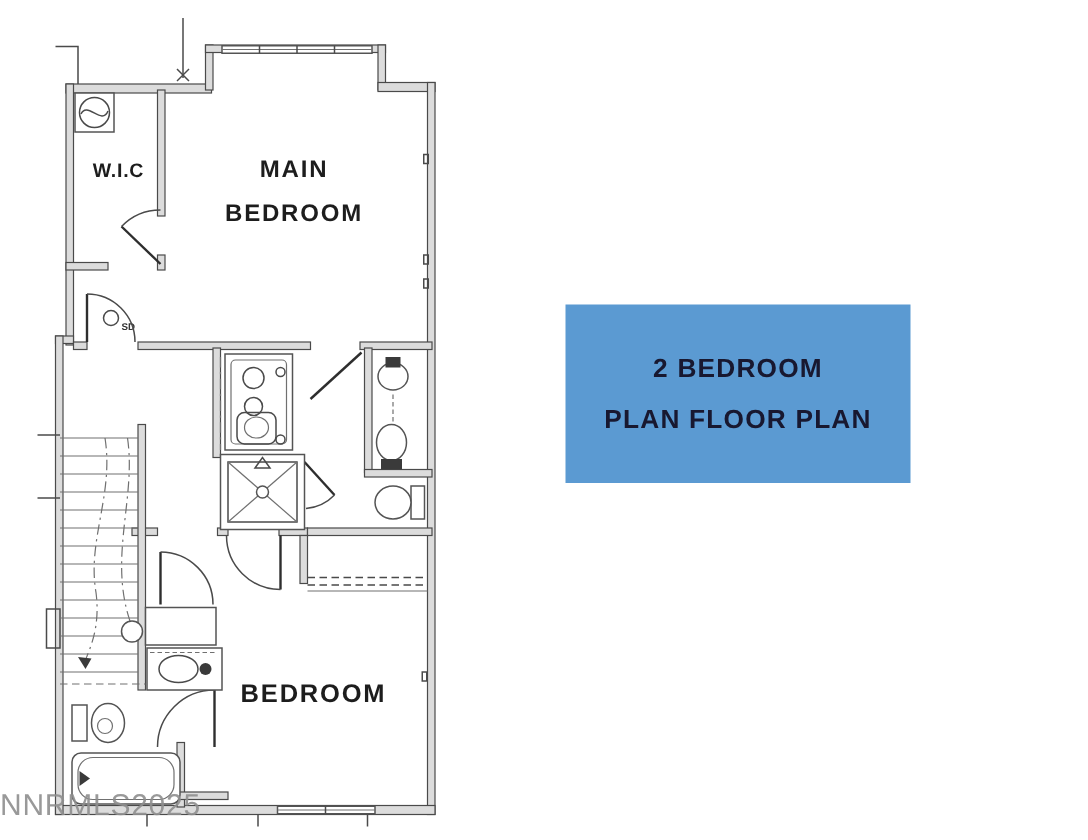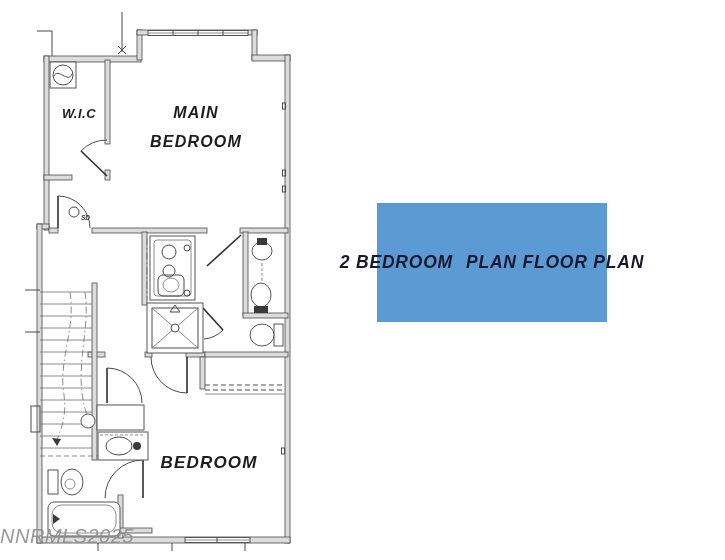--- a/index.html
+++ b/index.html
@@ -2,39 +2,38 @@
 <html style="--page_bg: #ffffff; --panel_bg: #5b9ad2; --panel_text: #181830; --plan_line: #4a4a4a; --wall_fill: #dcdcdc; --label_text: #1d1d1d; --watermark: #8f8f8f;"><head>
 <meta charset="utf-8">
 <style>
   html,body{margin:0;padding:0;}
   #root{
     position:relative;
     width:725px;height:560px;
     background:var(--page_bg,#ffffff);
     overflow:hidden;
     font-family:"Liberation Sans",sans-serif;
-    font-style:italic;
   }
   #plan-svg{position:absolute;left:0;top:0;}
   .wall{fill:var(--wall_fill,#dcdcdc);stroke:var(--plan_line,#4a4a4a);stroke-width:.8;}
   .thin{fill:none;stroke:var(--plan_line,#4a4a4a);stroke-width:1;}
   .lt{fill:none;stroke:#707070;stroke-width:.8;}
   .fix{fill:#ffffff;stroke:#545454;stroke-width:1;}
   .dk{fill:#3a3a3a;stroke:none;}
   .dash{stroke-dasharray:5 3;}
   .dash2{stroke-dasharray:3 2;}
   .dashdot{stroke-dasharray:7 3 1.5 3;}
   .leaf{fill:none;stroke:#2e2e2e;stroke-width:1.6;}
   text.room{font-weight:800;fill:var(--label_text,#1d1d1d);letter-spacing:1.2px;text-anchor:middle;}
   text.sd{font-size:6.5px;font-weight:700;fill:#333;}
   text.wm{font-size:20px;fill:var(--watermark,#8f8f8f);letter-spacing:.5px;opacity:.9;}
   #info-panel{
     position:absolute;left:377px;top:203px;width:230px;height:119px;
     background:var(--panel_bg,#5b9ad2);
-    display:flex;flex-direction:row;align-items:center;justify-content:center;
+    display:flex;flex-direction:column;align-items:center;justify-content:center;
     gap:13px;
   }
   #info-panel span{
     color:var(--panel_text,#181830);
     font-size:17.5px;font-weight:800;letter-spacing:.8px;white-space:nowrap;
   }
 </style>
 </head>
 <body>
 

